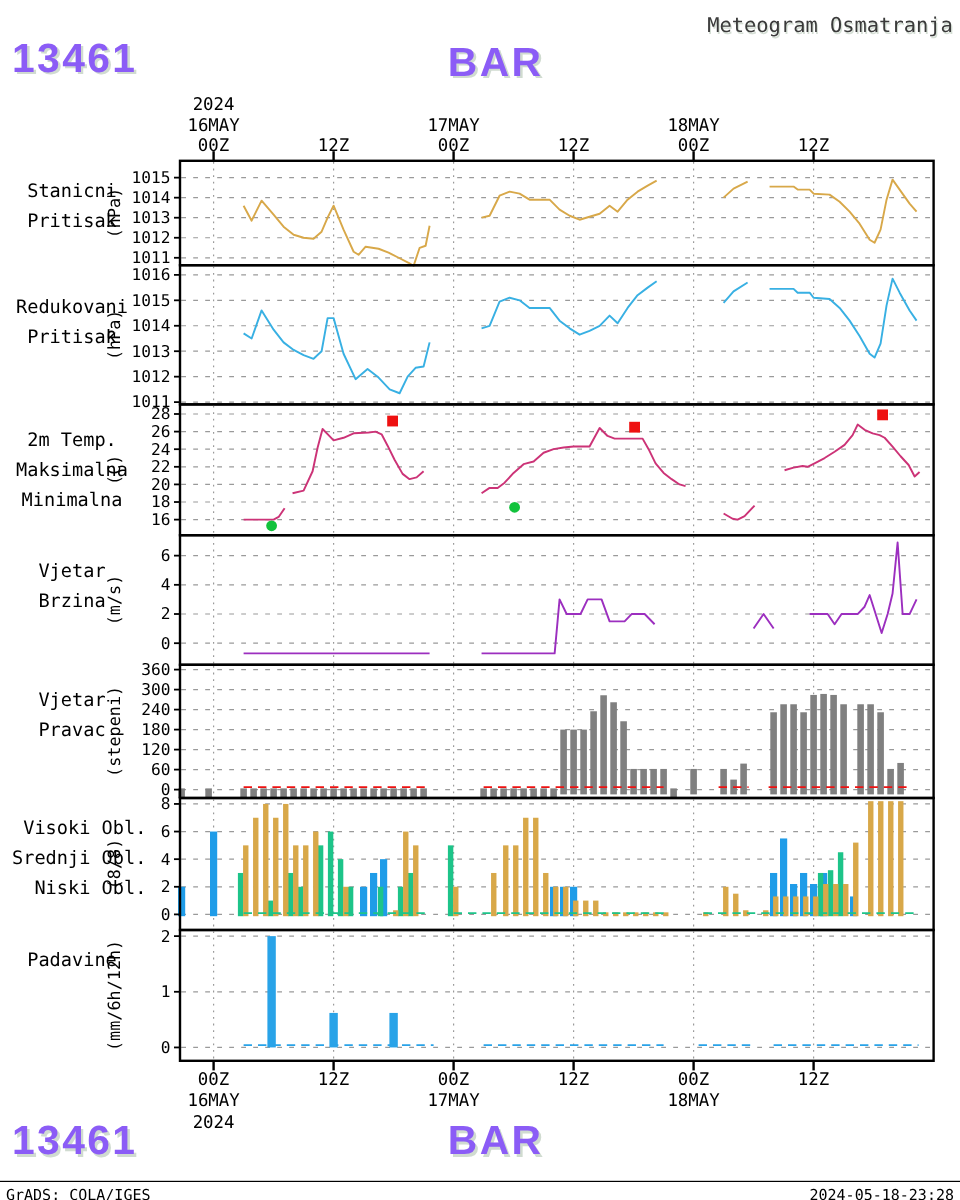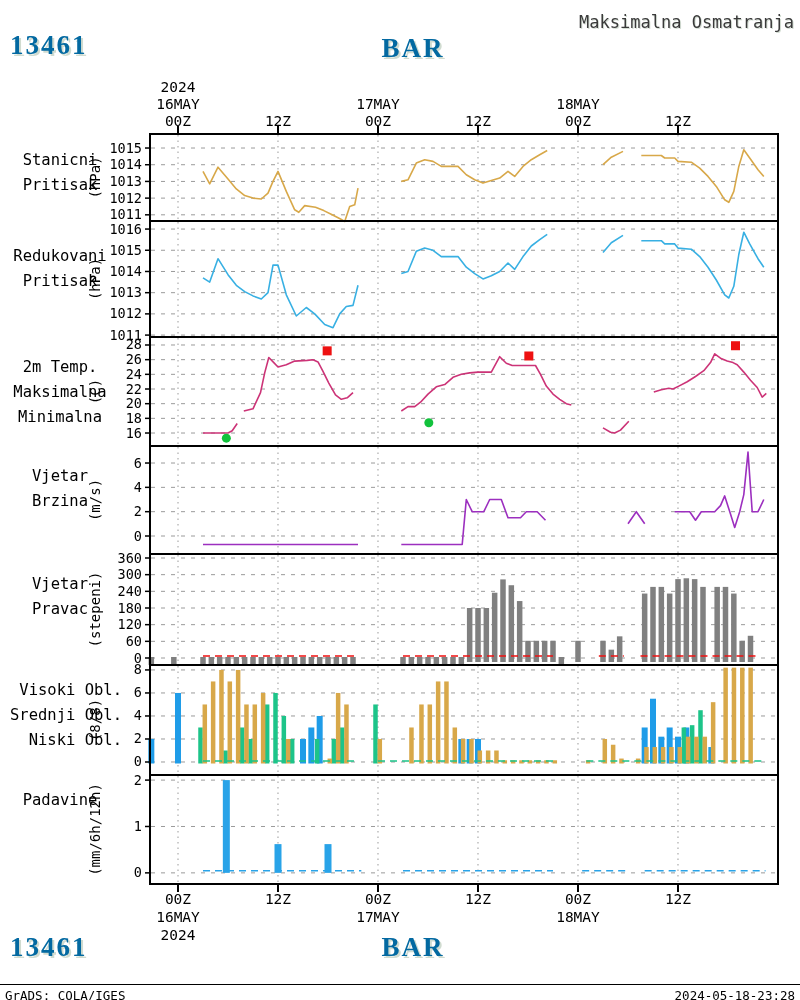--- a/index.html
+++ b/index.html
@@ -1,34 +1,34 @@
 <!DOCTYPE html>
 <html><head>
 <meta charset="utf-8">
 <style>
   html,body{margin:0;padding:0;background:#fff;}
   #page{position:relative;width:800px;height:1000px;background:#ffffff;overflow:hidden;
         font-family:"DejaVu Sans Mono", monospace;}
-  .big{position:absolute;font-family:Liberation Serif, serif;font-weight:bold;font-size:27px;
-       color:#0369a1;letter-spacing:2px;text-shadow:2px 2px 0 rgba(170,190,170,0.55);white-space:nowrap;}
+  .big{position:absolute;font-family:Liberation Sans, sans-serif;font-weight:bold;font-size:34px;
+       color:#8b5cf6;letter-spacing:2px;text-shadow:2px 2px 0 rgba(170,190,170,0.55);white-space:nowrap;}
   .apptitle{position:absolute;font-family:"DejaVu Sans Mono", monospace;font-size:17px;color:#3a3a3a;
        text-shadow:1px 1px 0 rgba(170,190,170,0.5);white-space:nowrap;}
   .center{transform:translateX(-50%);}
   .footline{position:absolute;left:0;top:984px;width:800px;border-top:1.5px solid #000;}
   .foot{position:absolute;top:988px;font-size:12.5px;color:#000;font-family:"DejaVu Sans Mono",monospace;}
   svg{position:absolute;left:0;top:0;}
   svg text{font-family:"DejaVu Sans Mono", monospace;fill:#000;}
 </style>
 </head>
 <body>
 
 <div id="page">
   <div class="big" style="left:10px;top:30px">13461</div>
   <div class="big center" style="left:413px;top:33px">BAR</div>
-  <div class="apptitle" style="right:6px;top:12px;position:absolute;">Maksimalna Osmatranja</div>
+  <div class="apptitle" style="right:6px;top:12px;position:absolute;">Meteogram Osmatranja</div>
 
   <svg id="chart" width="800" height="1000" viewBox="0 0 800 1000">
       <g>
         <line x1="178" y1="135" x2="178" y2="220" stroke="#9a9a9a" stroke-width="1" stroke-dasharray="1.5,4"></line>
         <line x1="277.9996" y1="135" x2="277.9996" y2="220" stroke="#9a9a9a" stroke-width="1" stroke-dasharray="1.5,4"></line>
         <line x1="377.9992" y1="135" x2="377.9992" y2="220" stroke="#9a9a9a" stroke-width="1" stroke-dasharray="1.5,4"></line>
         <line x1="477.99879999999996" y1="135" x2="477.99879999999996" y2="220" stroke="#9a9a9a" stroke-width="1" stroke-dasharray="1.5,4"></line>
         <line x1="577.9984" y1="135" x2="577.9984" y2="220" stroke="#9a9a9a" stroke-width="1" stroke-dasharray="1.5,4"></line>
         <line x1="677.998" y1="135" x2="677.998" y2="220" stroke="#9a9a9a" stroke-width="1" stroke-dasharray="1.5,4"></line>
         <line x1="151" y1="148.02687140115205" x2="777" y2="148.02687140115205" stroke="#9a9a9a" stroke-width="1" stroke-dasharray="4,6"></line>

